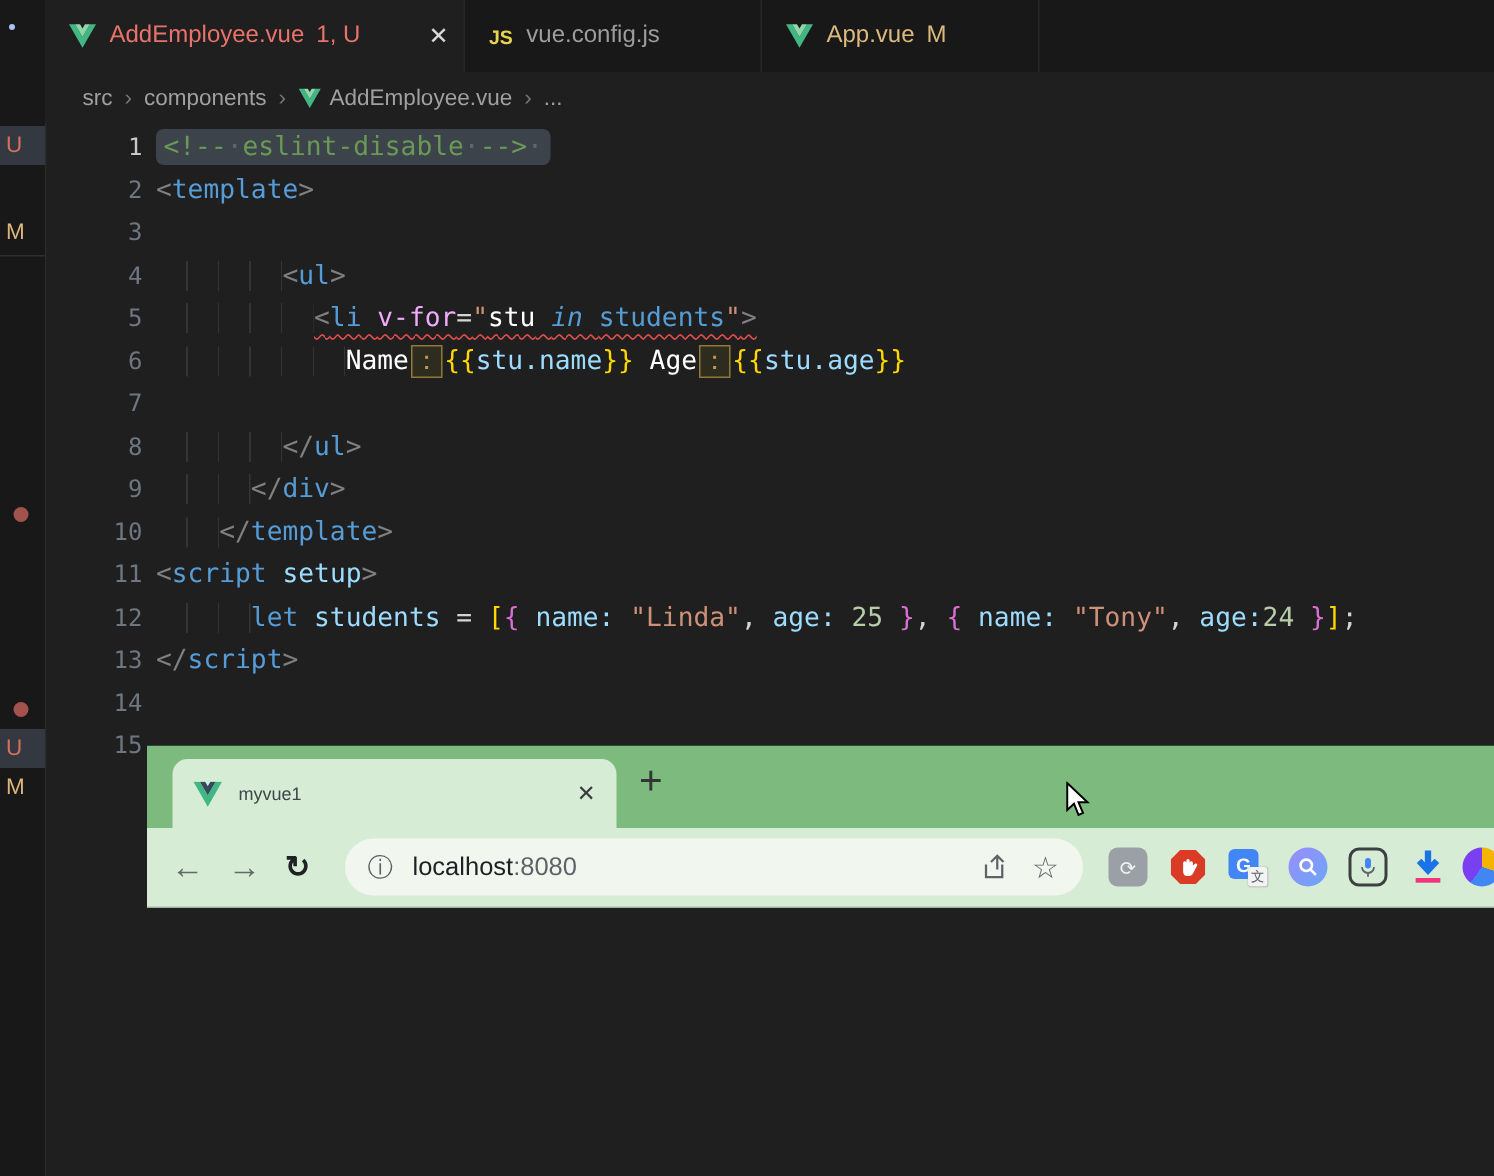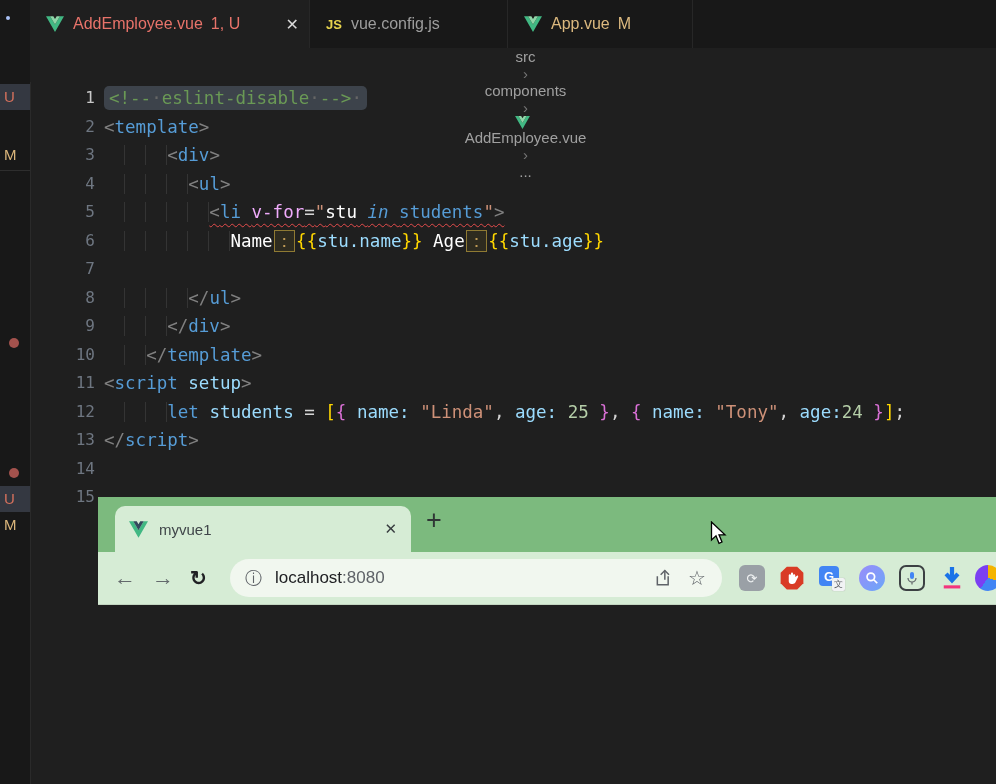--- a/index.html
+++ b/index.html
@@ -23,21 +23,21 @@
         padding:0 10px 0 16px;border-right:1px solid #272727;font-size:16px;color:#9d9d9d;}
   .etab.active{background:#1f1f1f;color:#e8736a;}
   .etab .ico{width:18px;height:16px;margin-right:9px;flex:none;display:inline-flex;}
   .etab .badge-txt{margin-left:8px;}
   .etab .close{margin-left:auto;color:#d8d8d8;font-size:16px;padding-left:12px;}
   .etab.t-app{color:#dcb97f;}
   .jsico{color:#e8d44d;font-weight:bold;font-size:13px;letter-spacing:0;margin-right:9px;}
 
   
   .breadcrumb{left:30px;top:48px;width:966px;height:34px;display:flex;align-items:center;
-              padding-left:25px;box-sizing:border-box;font-size:15px;color:#a0a0a0;background:#1f1f1f;flex-direction:column;}
+              padding-left:25px;box-sizing:border-box;font-size:15px;color:#a0a0a0;background:#1f1f1f;}
   .breadcrumb .chev{margin:0 8px;color:#767676;font-size:15px;}
   .breadcrumb .ico{width:15px;height:13px;margin-right:6px;display:inline-flex;}
 
   
   .code{left:30px;top:82px;width:966px;height:702px;padding-top:2px;
         font-family:"DejaVu Sans Mono",monospace;font-size:17.5px;}
   .cl{display:flex;line-height:28.5px;height:28.5px;white-space:pre;}
   .gut{flex:0 0 65px;text-align:right;color:#6e7681;font-size:16px;}
   .gact{color:#c8c8c8;}
   .lc{padding-left:9px;}
@@ -55,21 +55,21 @@
        padding:0 1px;margin:0 1px;}
 
   
   .browser{left:98px;top:497px;width:898px;height:287px;overflow:hidden;
            display:flex;flex-direction:column;}
   .btabs{height:55px;background:#7cba7e;position:relative;flex:none;}
   .btab{position:absolute;left:17px;top:9px;width:296px;height:46px;background:#d6ecd5;
         border-radius:10px 10px 0 0;display:flex;align-items:center;
         padding:0 14px;box-sizing:border-box;}
   .btab .fav{width:19px;height:17px;flex:none;display:inline-flex;}
-  .btab-title{margin-left:11px;font-size:15px;color:#40464a;}
+  .btab-title{margin-left:11px;font-size:12px;color:#40464a;}
   .btab-close{margin-left:auto;color:#373c3f;font-size:15px;}
   .bplus{position:absolute;left:328px;top:8px;font-size:27px;font-weight:300;color:#2f3635;}
   .cursor{position:absolute;left:612px;top:24px;}
 
   .btools{height:52px;background:#d6ecd5;position:relative;flex:none;border-bottom:1px solid #c2d5c0;box-sizing:content-box;}
   .nav{position:absolute;top:50%;transform:translateY(-50%);color:#63696c;font-size:22px;}
   .nav-back{left:16px;} .nav-fwd{left:54px;}
   .nav-reload{left:92px;color:#202124;font-size:20px;font-weight:bold;}
   .pill{position:absolute;left:132px;top:7px;width:492px;height:38px;border-radius:19px;
         background:#f1f7ef;display:flex;align-items:center;}
@@ -155,21 +155,21 @@
       </svg>
   </span>
   <span>AddEmployee.vue</span>
   <span class="chev">›</span>
   <span>...</span>
 </div>
 
 <div class="abs code" id="code">
     <div class="cl"><span class="gut gact">1</span><span class="lc"><span class="sel"><span class="cm">&lt;!--</span><span class="ws">·</span><span class="cm">eslint-disable</span><span class="ws">·</span><span class="cm">--&gt;</span><span class="ws">·</span></span></span></div>
     <div class="cl"><span class="gut">2</span><span class="lc"><span class="pn">&lt;</span><span class="tag">template</span><span class="pn">&gt;</span></span></div>
-    <div class="cl"><span class="gut">3</span><span class="lc"><span class="ind">      </span><span class="pn">&lt;</span><span class="tag">div</span><span class="pn">&gt;</span></span></div>
+    <div class="cl"><span class="gut">3</span></div>
     <div class="cl"><span class="gut">4</span><span class="lc"><span class="ind">        </span><span class="pn">&lt;</span><span class="tag">ul</span><span class="pn">&gt;</span></span></div>
     <div class="cl"><span class="gut">5</span><span class="lc"><span class="ind">          </span><span class="sq"><span class="pn">&lt;</span><span class="tag">li</span><span class="txt"> </span><span class="attr">v-for</span><span class="op">=</span><span class="str">"</span><span class="txt">stu</span><span class="txt"> </span><span class="kwi">in</span><span class="txt"> </span><span class="kw">students</span><span class="str">"</span><span class="pn">&gt;</span></span></span></div>
     <div class="cl"><span class="gut">6</span><span class="lc"><span class="ind">            </span><span class="txt">Name</span><span class="uni">：</span><span class="br1">{{</span><span class="var">stu.name</span><span class="br1">}}</span><span class="txt"> Age</span><span class="uni">：</span><span class="br1">{{</span><span class="var">stu.age</span><span class="br1">}}</span></span></div>
     <div class="cl"><span class="gut">7</span></div>
     <div class="cl"><span class="gut">8</span><span class="lc"><span class="ind">        </span><span class="pn">&lt;/</span><span class="tag">ul</span><span class="pn">&gt;</span></span></div>
     <div class="cl"><span class="gut">9</span><span class="lc"><span class="ind">      </span><span class="pn">&lt;/</span><span class="tag">div</span><span class="pn">&gt;</span></span></div>
     <div class="cl"><span class="gut">10</span><span class="lc"><span class="ind">    </span><span class="pn">&lt;/</span><span class="tag">template</span><span class="pn">&gt;</span></span></div>
     <div class="cl"><span class="gut">11</span><span class="lc"><span class="pn">&lt;</span><span class="tag">script</span><span class="txt"> </span><span class="var">setup</span><span class="pn">&gt;</span></span></div>
     <div class="cl"><span class="gut">12</span><span class="lc"><span class="ind">      </span><span class="kw">let</span><span class="txt"> </span><span class="var">students</span><span class="op"> = </span><span class="br1">[</span><span class="br2">{</span><span class="txt"> </span><span class="var">name:</span><span class="txt"> </span><span class="str">"Linda"</span><span class="op">, </span><span class="var">age:</span><span class="txt"> </span><span class="num">25</span><span class="txt"> </span><span class="br2">}</span><span class="op">, </span><span class="br2">{</span><span class="txt"> </span><span class="var">name:</span><span class="txt"> </span><span class="str">"Tony"</span><span class="op">, </span><span class="var">age:</span><span class="num">24</span><span class="txt"> </span><span class="br2">}</span><span class="br1">]</span><span class="op">;</span></span></div>
     <div class="cl"><span class="gut">13</span><span class="lc"><span class="pn">&lt;/</span><span class="tag">script</span><span class="pn">&gt;</span></span></div>

